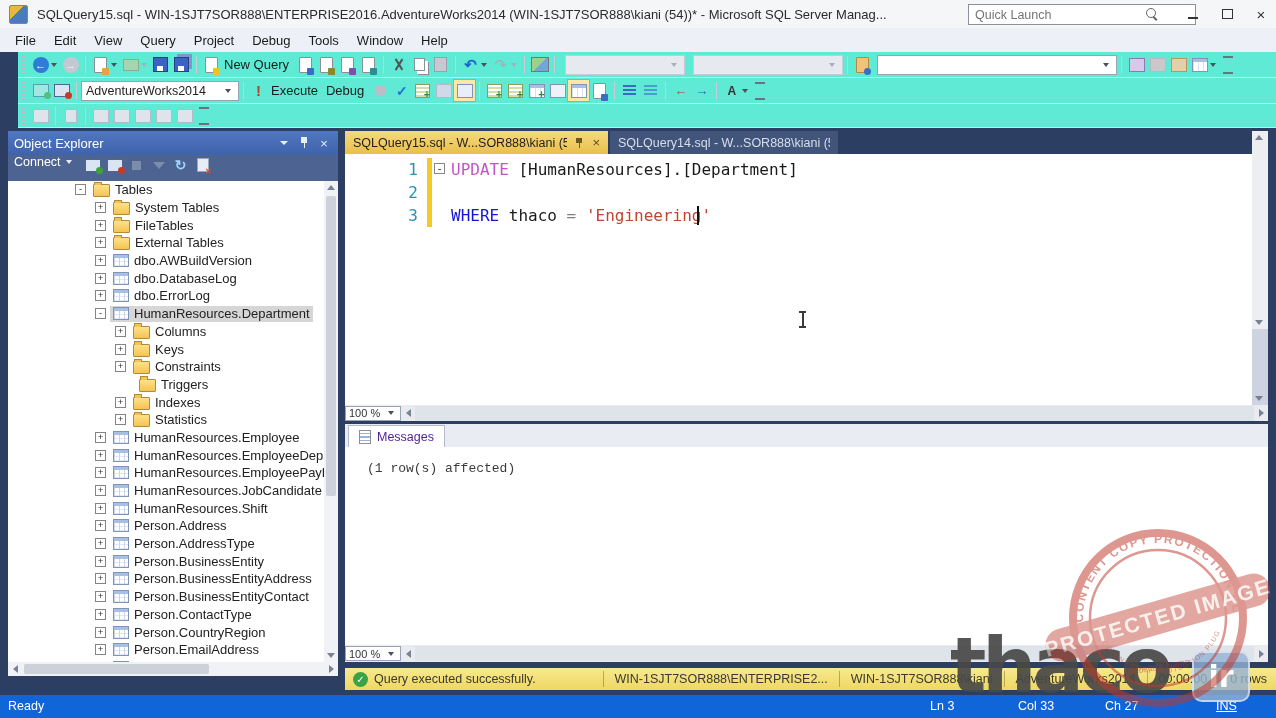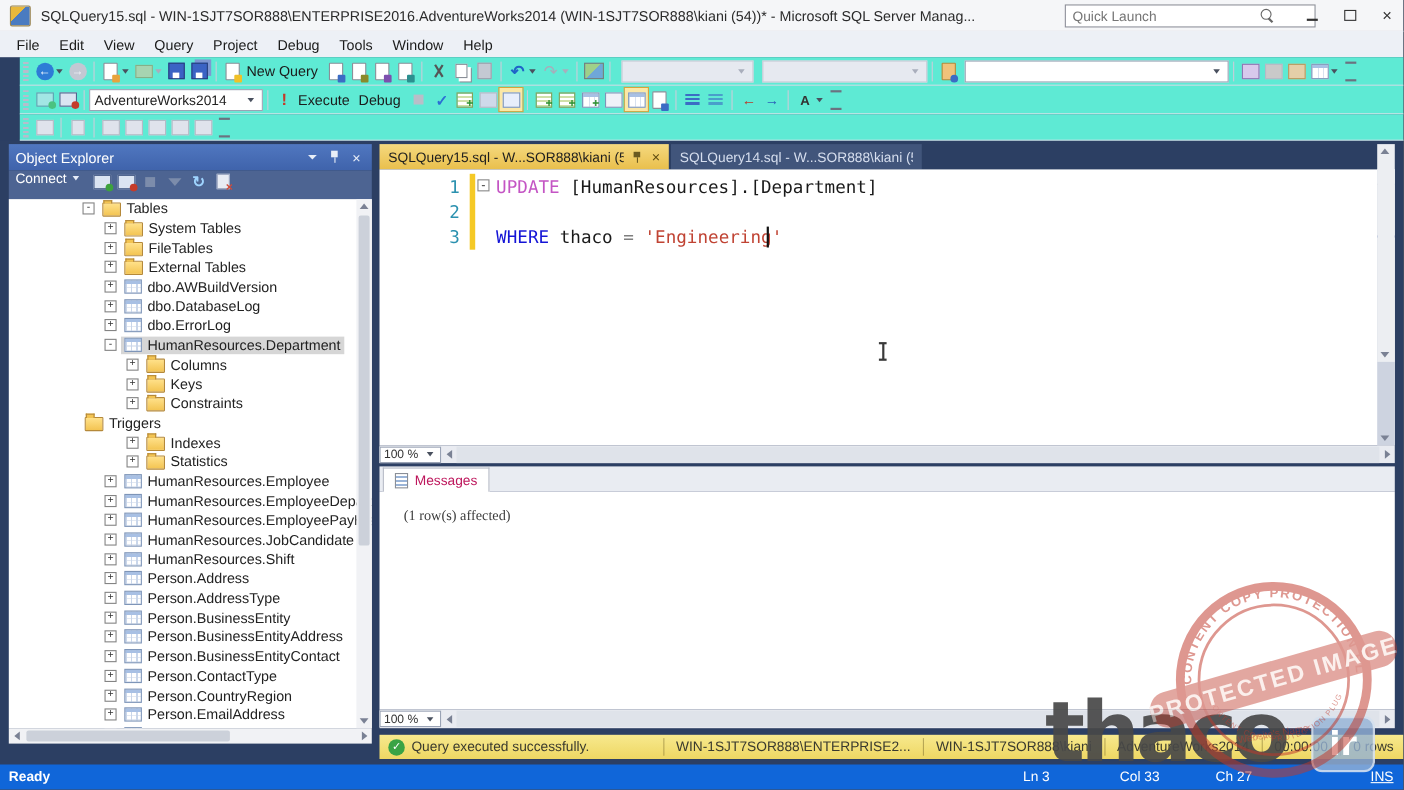--- a/index.html
+++ b/index.html
@@ -136,24 +136,24 @@
   .split-btn{position:absolute;left:0;top:0;width:16px;height:13px;background:#e4e7ee;border-bottom:1px solid #aab2c2;display:flex;flex-direction:column;align-items:center;justify-content:center;gap:1px;}
   .split-btn i{display:block;width:8px;height:1.5px;background:#4c5566;}
   .ed-vs .up{top:13px;} .ed-vs .dn{bottom:0;}
   .mk-y{position:absolute;left:1px;top:30px;width:6px;height:26px;background:#f5c926;border-radius:2px;}
   .mk-b{position:absolute;left:0;top:60px;width:16px;height:2px;background:#1d3a8f;}
   .zoomrow{position:absolute;left:8px;top:274px;width:923px;height:16px;background:#e9ebf1;display:flex;align-items:center;}
   .zoombox{width:56px;height:15px;background:#fff;border:1px solid #9aa3b5;font-size:11px;display:flex;align-items:center;justify-content:space-between;padding:0 3px;box-sizing:border-box;color:#333;}
   .hs-btn{width:14px;height:15px;display:flex;align-items:center;justify-content:center;}
   .hs-track{flex:1;height:15px;background:#dfe3ea;}
   .msg-tabs{position:absolute;left:8px;top:293px;width:923px;height:23px;background:#e9ecf2;}
-  .msg-tab{position:absolute;left:3px;top:1px;height:22px;background:#fff;border:1px solid #b5bac6;border-bottom:none;display:flex;align-items:center;padding:0 10px;font-size:12.5px;color:#be185d;gap:6px;}
+  .msg-tab{position:absolute;left:3px;top:1px;height:22px;background:#fff;border:1px solid #b5bac6;border-bottom:none;display:flex;align-items:center;padding:0 10px;font-size:12.5px;color:#4c1d95;gap:6px;}
   .msgico{width:10px;height:12px;border:1px solid #8a8f98;background:repeating-linear-gradient(180deg,#fff 0 2px,#9ab4d8 2px 3.5px);}
   .msg-body{position:absolute;left:8px;top:316px;width:923px;height:198px;background:#fff;}
-  .msg-text{position:absolute;left:22px;top:14px;font-family:Liberation Serif, serif;font-size:13px;color:#3c3c3c;}
+  .msg-text{position:absolute;left:22px;top:14px;font-family:Liberation Mono, monospace;font-size:13px;color:#3c3c3c;}
   .msg-vs{position:absolute;right:0;top:0;width:16px;height:198px;background:#eceef2;}
   .msg-zoom{position:absolute;left:8px;top:514px;width:923px;height:17px;background:#e9ebf1;display:flex;align-items:center;}
   
   #ybar{position:absolute;left:345px;top:540px;width:931px;height:22px;background:linear-gradient(#f7e98e,#eed763);display:flex;align-items:center;font-size:12.5px;color:#3a3a2e;}
   .ycheck{width:15px;height:15px;border-radius:50%;background:#3aa345;color:#fff;font-size:10px;line-height:15px;text-align:center;margin:0 6px 0 8px;flex:none;}
   .ymsg{flex:1;}
   .ysep{width:1px;height:16px;background:rgba(110,95,35,.45);margin:0 2px;flex:none;}
   .yseg{padding:0 9px;white-space:nowrap;overflow:hidden;flex:none;}
   
   #statusbar{position:absolute;left:0;top:695px;width:1276px;height:23px;background:#1066d9;color:#fff;font-size:12.5px;}
@@ -499,21 +499,21 @@
               <span class="tlabel">Keys</span>
             </span>
           </div>
           <div class="trow" style="padding-left: 107px;">
             <span class="exp">+</span>
             <span class="iw">
               <span class="folder-ico"></span>
               <span class="tlabel">Constraints</span>
             </span>
           </div>
-          <div class="trow" style="padding-left: 51px;">
+          <div class="trow" style="padding-left: 113px;">
             <span class="exp none">+</span>
             <span class="iw">
               <span class="folder-ico"></span>
               <span class="tlabel">Triggers</span>
             </span>
           </div>
           <div class="trow" style="padding-left: 107px;">
             <span class="exp">+</span>
             <span class="iw">
               <span class="folder-ico"></span>
@@ -751,25 +751,25 @@
           <span class="yseg">AdventureWorks2014</span>
           <span class="ysep"></span>
           <span class="yseg">00:00:00</span>
           <span class="ysep"></span>
           <span class="yseg">0 rows</span>
         </span>
     </div>
   </div>
 
   <div id="statusbar">
-    <span class="sb-item" style="left:8px;font-weight:bold;">Ready</span>
+    <span class="sb-item" style="left:8px;">Ready</span>
     <span class="sb-item" style="left:930px;">Ln 3</span>
     <span class="sb-item" style="left:1018px;">Col 33</span>
     <span class="sb-item" style="left:1105px;">Ch 27</span>
-    <span class="sb-item" style="left:1246px;text-decoration:underline;">INS</span>
+    <span class="sb-item" style="left:1216px;text-decoration:underline;">INS</span>
   </div>
 
   <div class="thaco">thaco</div>
   <div class="irbox">
       <span>ir</span>
     </div>
   <svg id="stamp" width="200" height="200" viewBox="0 0 200 200">
     <defs>
       <path id="arcT" d="M 25 100 A 75 75 0 0 1 175 100"></path>
       <path id="arcB" d="M 38 114 A 67 67 0 0 0 162 114"></path>

